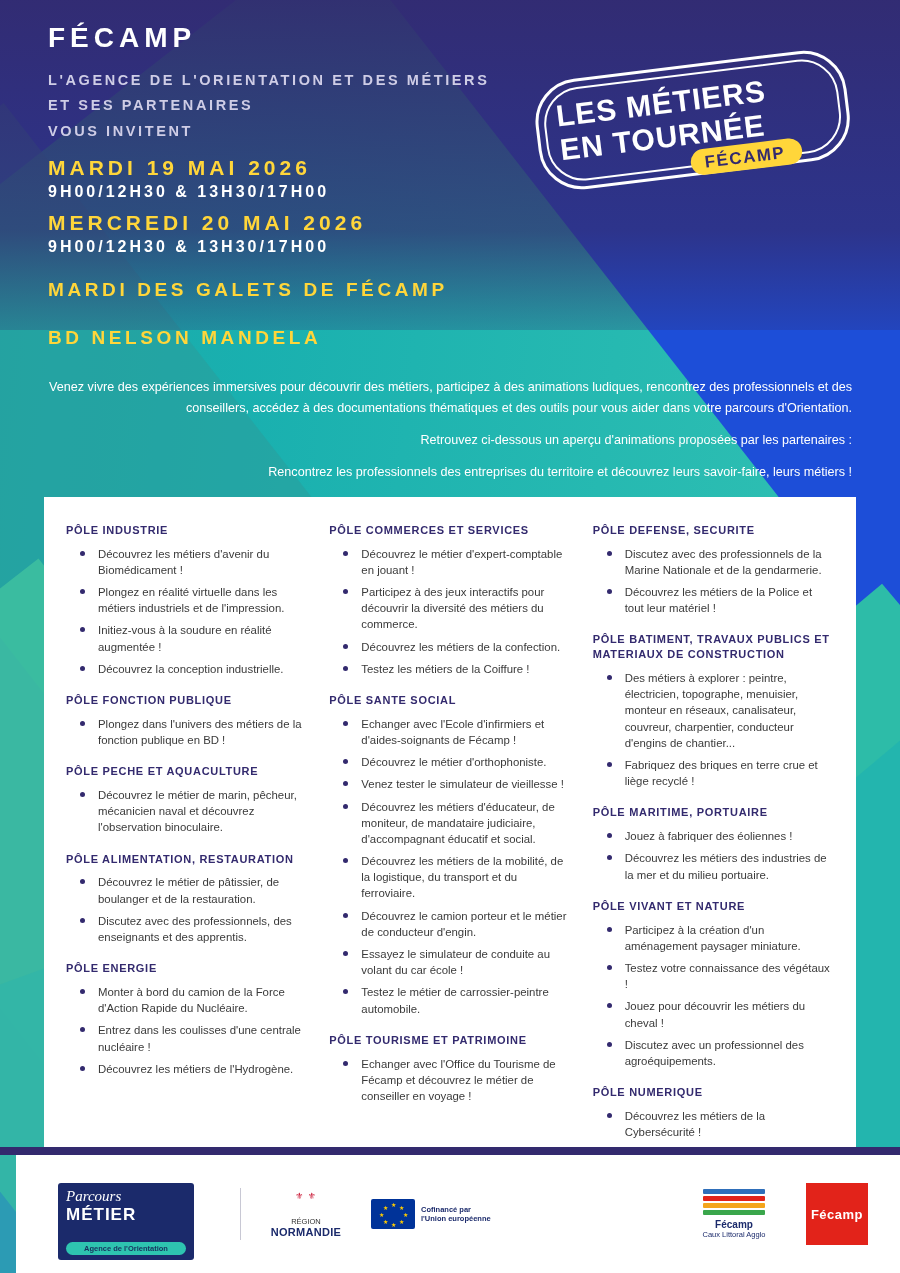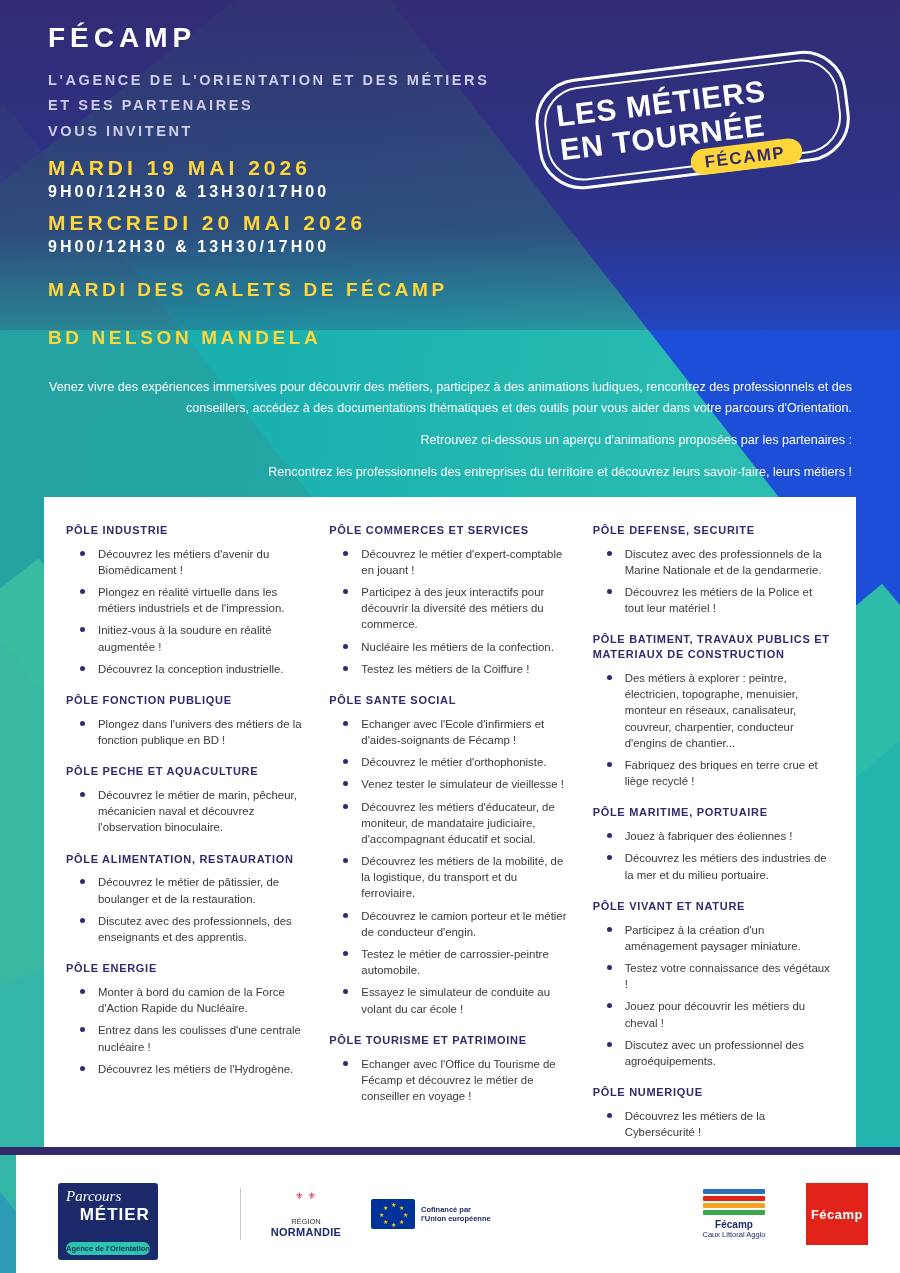--- a/index.html
+++ b/index.html
@@ -232,24 +232,24 @@
   .footer-stripe {
     position: absolute; left: 0; bottom: 118px; width: 900px; height: 8px;
     background: #332a6e; z-index: 7;
   }
   .parcours-box {
     background: #1b2a6b; color: #fff;
     padding: 5px 8px; border-radius: 3px;
     display: inline-block;
   }
   .parcours-script { font-size: 15px; font-style: italic; font-family: "Liberation Serif", serif; }
-  .parcours-metier { font-size: 17px; font-weight: bold; letter-spacing: 1px; text-align: right; }
+  .parcours-metier { font-size: 17px; font-weight: bold; letter-spacing: 1px; }
   .parcours-tag {
     background: #2ec4b0; color: #17315e; font-size: 7.5px; font-weight: bold;
-    padding: 2px 0; border-radius: 8px; margin-top: 17px; display: inline-block;
+    padding: 2px 18px; border-radius: 8px; margin-top: 17px; display: inline-block;
   }
 </style>
 </head>
 <body>
 
 <div class="poster">
 
   <div class="shape shape-teal-big"></div>
   <div class="shape shape-teal-dark"></div>
   <div class="shape shape-green-left"></div>
@@ -326,37 +326,37 @@
           <li>Entrez dans les coulisses d'une centrale nucléaire !</li>
           <li>Découvrez les métiers de l'Hydrogène.</li>
         </ul>
       </div>
 
       <div class="col">
         <div class="pole-title">PÔLE COMMERCES ET SERVICES</div>
         <ul class="items">
           <li>Découvrez le métier d'expert-comptable en jouant !</li>
           <li>Participez à des jeux interactifs pour découvrir la diversité des métiers du commerce.</li>
-          <li>Nucléaire les métiers de la confection.</li>
+          <li>Découvrez les métiers de la confection.</li>
           <li>Testez les métiers de la Coiffure !</li>
         </ul>
 
         <div class="pole-title">PÔLE SANTE SOCIAL</div>
         <ul class="items">
           <li>Echanger avec l'Ecole d'infirmiers et d'aides-soignants de Fécamp !</li>
           <li>Découvrez le métier d'orthophoniste.</li>
           <li>Venez tester le simulateur de vieillesse !</li>
           <li>Découvrez les métiers d'éducateur, de moniteur, de mandataire judiciaire, d'accompagnant éducatif et social.</li>
         </ul>
 
         <ul class="items">
           <li>Découvrez les métiers de la mobilité, de la logistique, du transport et du ferroviaire.</li>
           <li>Découvrez le camion porteur et le métier de conducteur d'engin.</li>
+          <li>Essayez le simulateur de conduite au volant du car école !</li>
           <li>Testez le métier de carrossier-peintre automobile.</li>
-          <li>Essayez le simulateur de conduite au volant du car école !</li>
         </ul>
 
         <div class="pole-title">PÔLE TOURISME ET PATRIMOINE</div>
         <ul class="items">
           <li>Echanger avec l'Office du Tourisme de Fécamp et découvrez le métier de conseiller en voyage !</li>
         </ul>
       </div>
 
       <div class="col">
         <div class="pole-title">PÔLE DEFENSE, SECURITE</div>

